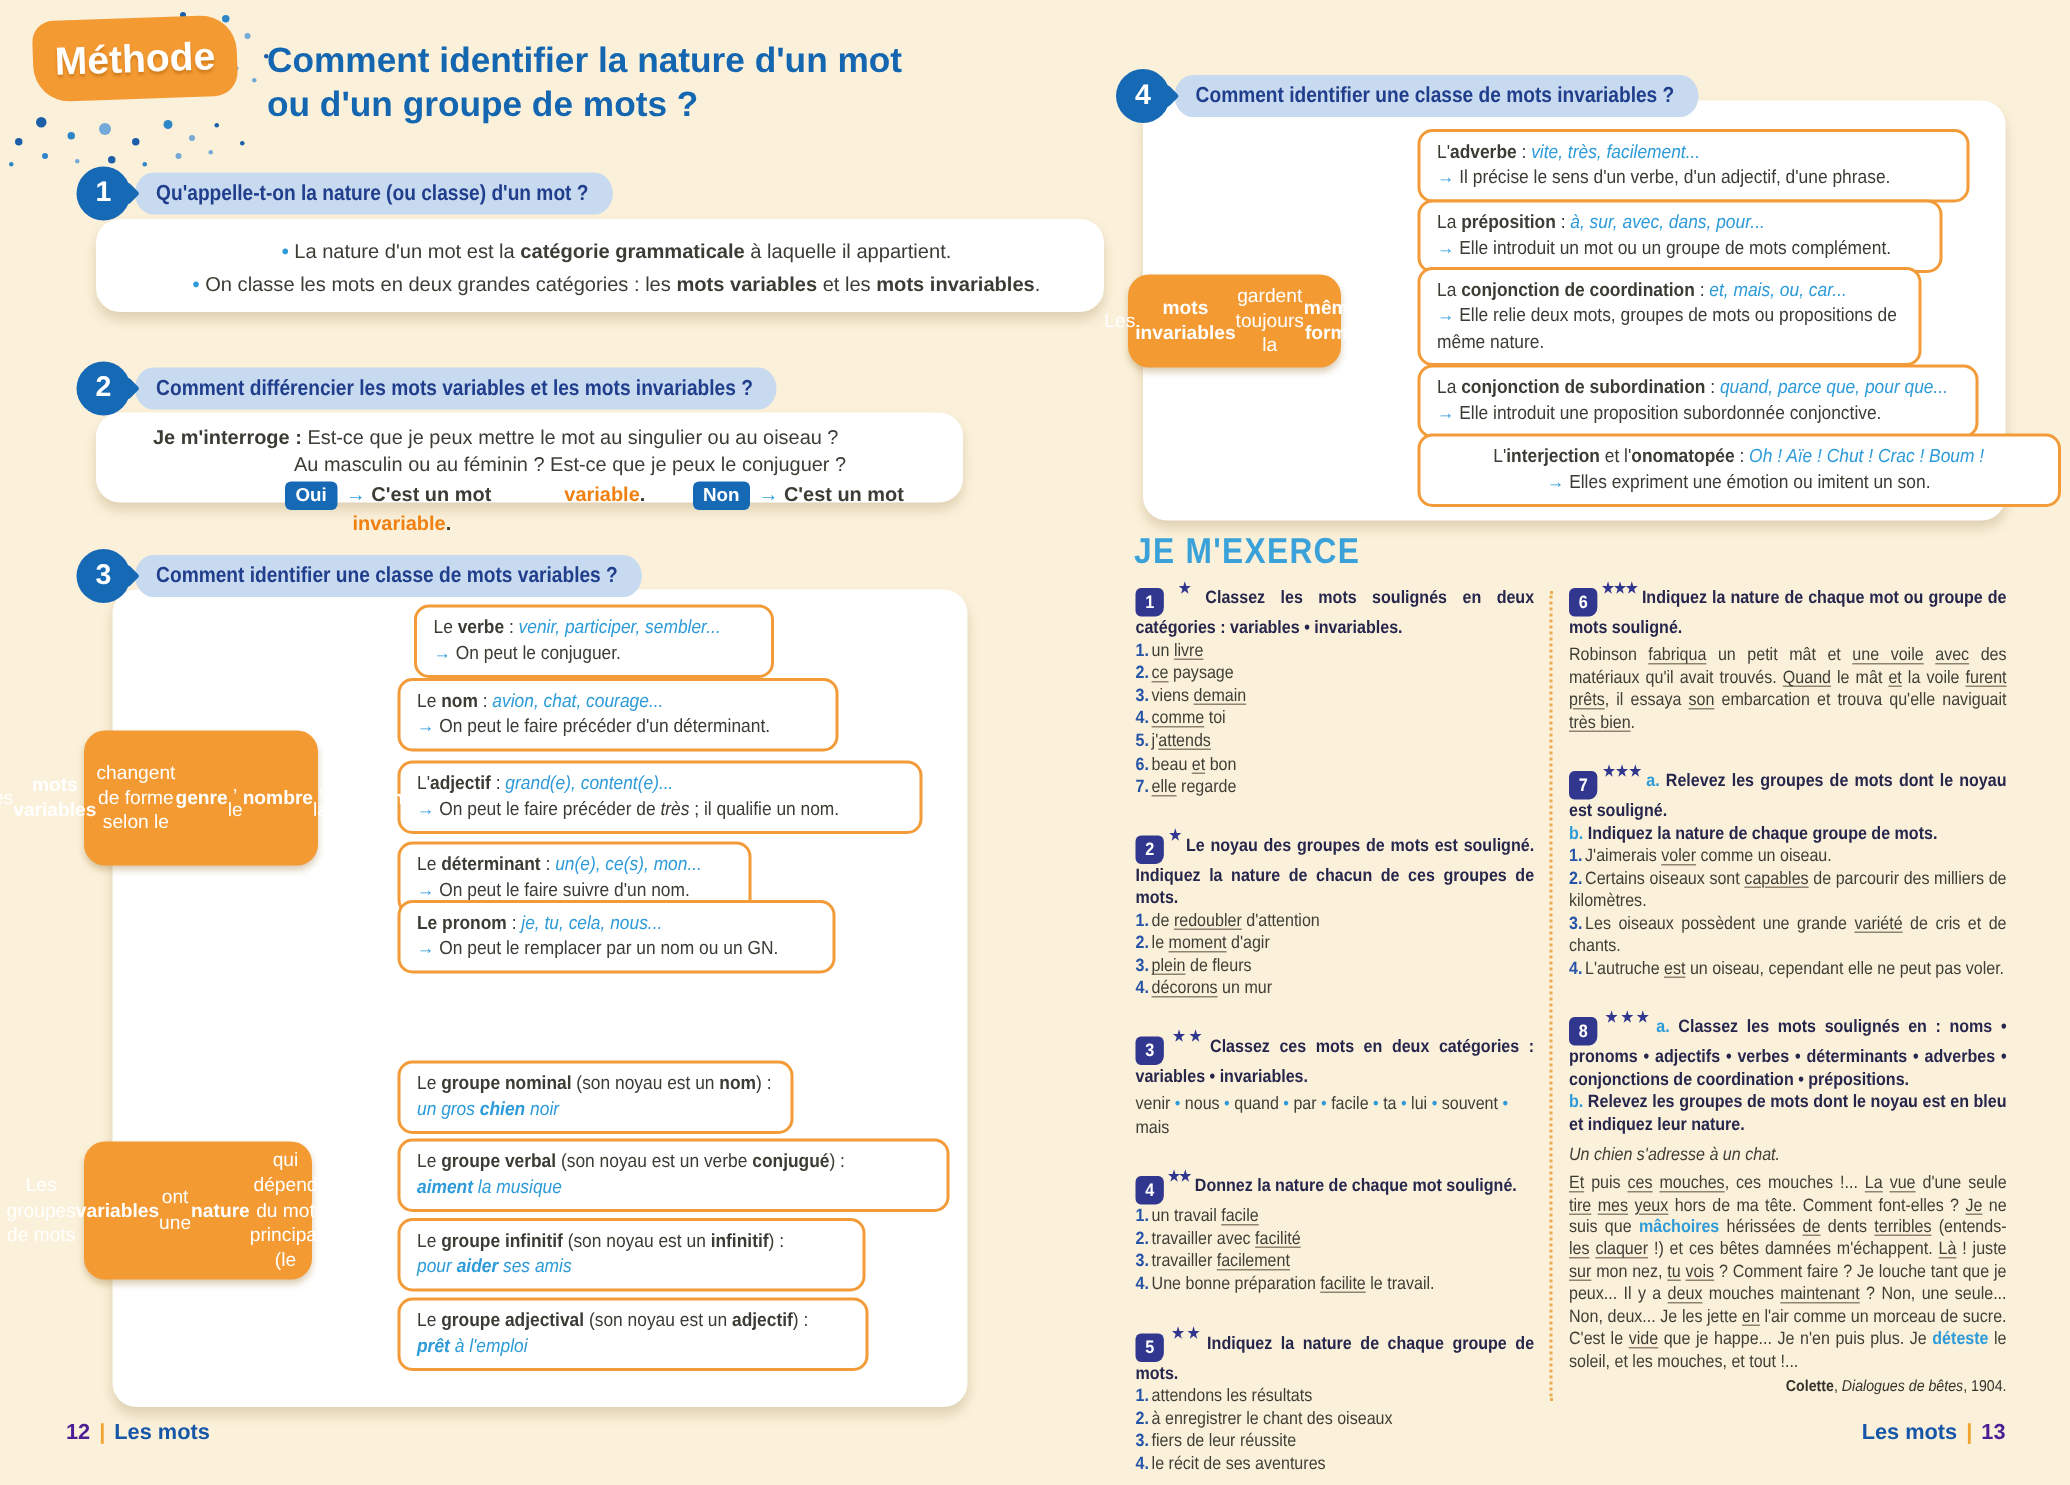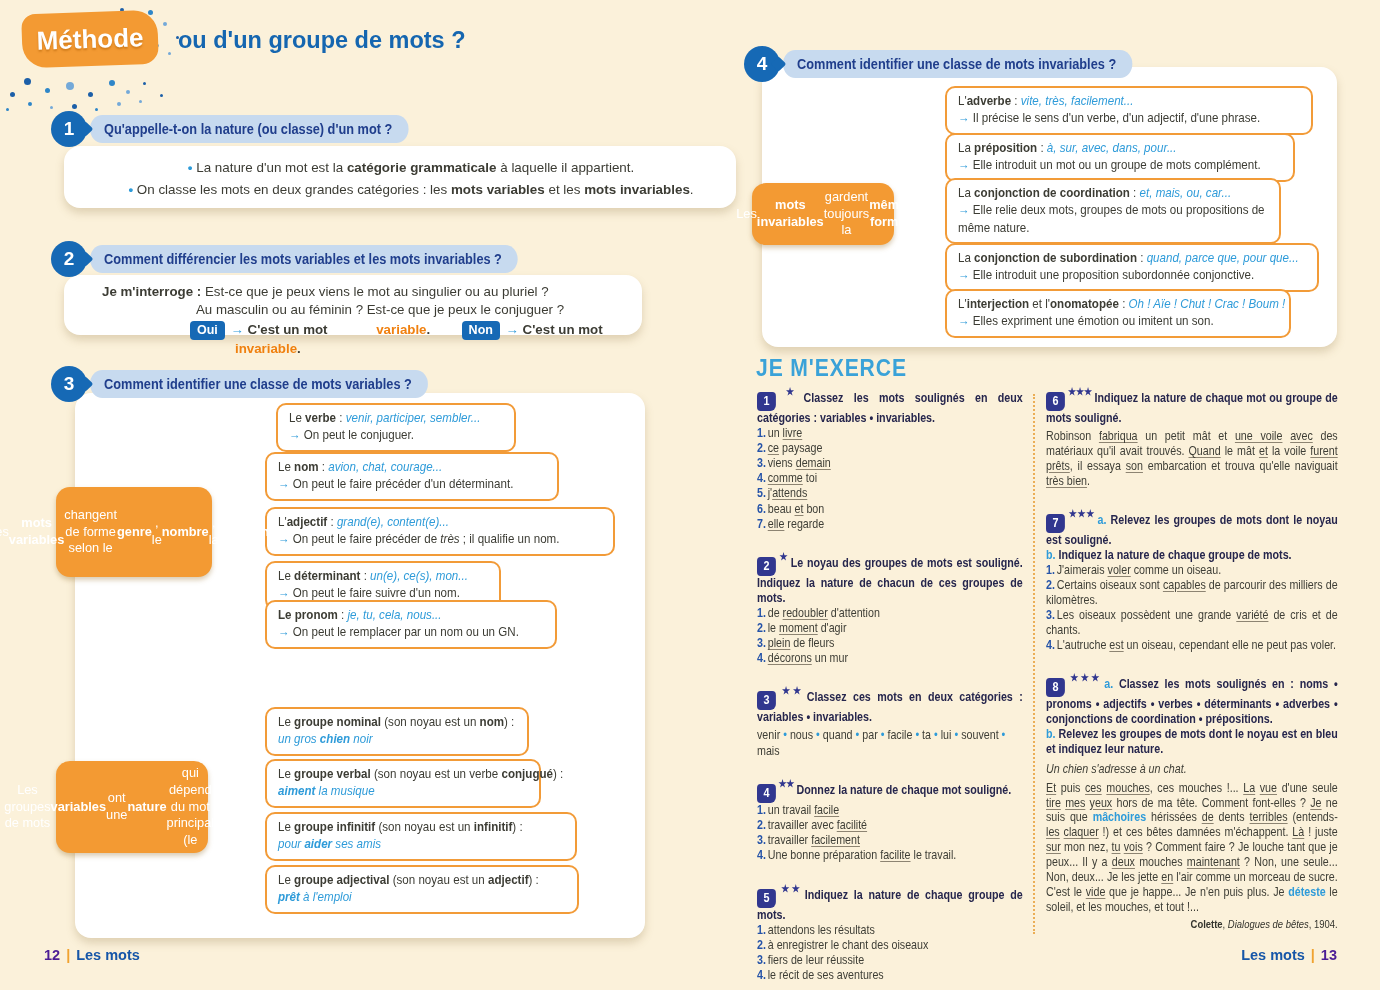--- a/index.html
+++ b/index.html
@@ -85,34 +85,35 @@
     <path class="arr" marker-end="url(#ah)" d="M207,837 C228,856 238,888 262,888"></path>
     <path class="arr" marker-end="url(#ah)" d="M885,184 C895,138 915,108 942,108"></path>
     <path class="arr" marker-end="url(#ah)" d="M891,193 C905,166 920,156 942,156"></path>
     <path class="arr" marker-end="url(#ah)" d="M893,212 Q918,210 942,210"></path>
     <path class="arr" marker-end="url(#ah)" d="M889,239 C910,251 920,264 942,265"></path>
     <path class="arr" marker-end="url(#ah)" d="M882,245 C895,286 915,312 942,312"></path>
   </svg>
 
   <div class="methode-badge">Méthode</div>
   <div class="main-title">
+    <div>Comment identifier la nature d'un mot</div>
     <div>ou d'un groupe de mots ?</div>
   </div>
 
   <div class="numcircle" style="left:51px;top:111px;">1</div>
   <div class="pill" style="left:90px;top:115px;">Qu'appelle-t-on la nature (ou classe) d'un mot ?</div>
   <div class="card" style="left:64px;top:146px;width:672px;height:62px;padding:11px 14px 0 36px;text-align:center;">
     <div class="bullets"><span class="b c-cy">• </span><span>La nature d'un mot est la </span><span class="b">catégorie grammaticale</span><span> à laquelle il appartient.</span></div>
     <div class="bullets"><span class="b c-cy">• </span><span>On classe les mots en deux grandes catégories : les </span><span class="b">mots variables</span><span> et les </span><span class="b">mots invariables</span><span>.</span></div>
   </div>
 
   <div class="numcircle" style="left:51px;top:241px;">2</div>
   <div class="pill" style="left:90px;top:245px;">Comment différencier les mots variables et les mots invariables ?</div>
   <div class="card" style="left:64px;top:275px;width:578px;height:60px;padding:8px 14px 0 38px;">
-    <div class="s2line"><span class="b">Je m'interroge : </span><span>Est-ce que je peux viens le mot au singulier ou au pluriel ?</span></div>
+    <div class="s2line"><span class="b">Je m'interroge : </span><span>Est-ce que je peux mettre le mot au singulier ou au oiseau ?</span></div>
     <div class="s2line" style="margin-left:94px;"><span>Au masculin ou au féminin ? Est-ce que je peux le conjuguer ?</span></div>
     <div class="s2line" style="margin-left:88px;margin-top:2px;">
       <span class="yn">Oui</span><span><span class="b c-cy"> → </span><span class="b">C'est un mot </span><span class="b c-or">variable</span><span class="b">.</span></span>
       <span style="display:inline-block;width:24px;"></span>
       <span class="yn">Non</span><span><span class="b c-cy"> → </span><span class="b">C'est un mot </span><span class="b c-or">invariable</span><span class="b">.</span></span>
     </div>
   </div>
 
   <div class="numcircle" style="left:51px;top:366px;">3</div>
   <div class="pill" style="left:90px;top:370px;">Comment identifier une classe de mots variables ?</div>
@@ -235,21 +236,21 @@
       <div class="bx-line"><span class="b c-cy">→ </span><span>On peut le faire suivre d'un nom.</span></div>
     </div>
     <div class="clsbox" style="left: 265px; top: 600px; width: 292px;">
       <div class="bx-line"><span class="b">Le pronom</span><span> : </span><span class="i c-cy">je, tu, cela, nous...</span></div>
       <div class="bx-line"><span class="b c-cy">→ </span><span>On peut le remplacer par un nom ou un GN.</span></div>
     </div>
     <div class="clsbox" style="left: 265px; top: 707px; width: 264px;">
       <div class="bx-line"><span>Le </span><span class="b">groupe nominal</span><span> (son noyau est un </span><span class="b">nom</span><span>) :</span></div>
       <div class="bx-line"><span class="i c-cy">un gros </span><span class="b i c-cy">chien</span><span class="i c-cy"> noir</span></div>
     </div>
-    <div class="clsbox" style="left: 265px; top: 759px; width: 276px;">
+    <div class="clsbox" style="left: 265px; top: 759px; width: 368px;">
       <div class="bx-line"><span>Le </span><span class="b">groupe verbal</span><span> (son noyau est un verbe </span><span class="b">conjugué</span><span>) :</span></div>
       <div class="bx-line"><span class="b i c-cy">aiment</span><span class="i c-cy"> la musique</span></div>
     </div>
     <div class="clsbox" style="left: 265px; top: 812px; width: 312px;">
       <div class="bx-line"><span>Le </span><span class="b">groupe infinitif</span><span> (son noyau est un </span><span class="b">infinitif</span><span>) :</span></div>
       <div class="bx-line"><span class="i c-cy">pour </span><span class="b i c-cy">aider</span><span class="i c-cy"> ses amis</span></div>
     </div>
     <div class="clsbox" style="left: 265px; top: 865px; width: 314px;">
       <div class="bx-line"><span>Le </span><span class="b">groupe adjectival</span><span> (son noyau est un </span><span class="b">adjectif</span><span>) :</span></div>
       <div class="bx-line"><span class="b i c-cy">prêt</span><span class="i c-cy"> à l'emploi</span></div>
@@ -263,21 +264,21 @@
       <div class="bx-line"><span class="b c-cy">→ </span><span>Elle introduit un mot ou un groupe de mots complément.</span></div>
     </div>
     <div class="clsbox" style="left: 945px; top: 178px; width: 336px;">
       <div class="bx-line"><span>La </span><span class="b">conjonction de coordination</span><span> : </span><span class="i c-cy">et, mais, ou, car...</span></div>
       <div class="bx-line"><span class="b c-cy">→ </span><span>Elle relie deux mots, groupes de mots ou propositions de même nature.</span></div>
     </div>
     <div class="clsbox" style="left: 945px; top: 243px; width: 374px;">
       <div class="bx-line"><span>La </span><span class="b">conjonction de subordination</span><span> : </span><span class="i c-cy">quand, parce que, pour que...</span></div>
       <div class="bx-line"><span class="b c-cy">→ </span><span>Elle introduit une proposition subordonnée conjonctive.</span></div>
     </div>
-    <div class="clsbox" style="left: 945px; top: 289px; width: 346px;">
+    <div class="clsbox" style="left: 945px; top: 289px; width: 429px; text-align: center;">
       <div class="bx-line"><span>L'</span><span class="b">interjection</span><span> et l'</span><span class="b">onomatopée</span><span> : </span><span class="i c-cy">Oh ! Aïe ! Chut ! Crac ! Boum !</span></div>
       <div class="bx-line"><span class="b c-cy">→ </span><span>Elles expriment une émotion ou imitent un son.</span></div>
     </div>
     <div class="dot" style="left: 148px; top: 10px; width: 5px; height: 5px; background: rgb(46, 134, 200);"></div>
     <div class="dot" style="left: 163px; top: 22px; width: 4px; height: 4px; background: rgb(116, 169, 216);"></div>
     <div class="dot" style="left: 176px; top: 36px; width: 3px; height: 3px; background: rgb(28, 95, 168);"></div>
     <div class="dot" style="left: 141px; top: 27px; width: 6px; height: 6px; background: rgb(46, 134, 200);"></div>
     <div class="dot" style="left: 156px; top: 44px; width: 3px; height: 3px; background: rgb(116, 169, 216);"></div>
     <div class="dot" style="left: 120px; top: 8px; width: 4px; height: 4px; background: rgb(28, 95, 168);"></div>
     <div class="dot" style="left: 133px; top: 16px; width: 3px; height: 3px; background: rgb(46, 134, 200);"></div>

